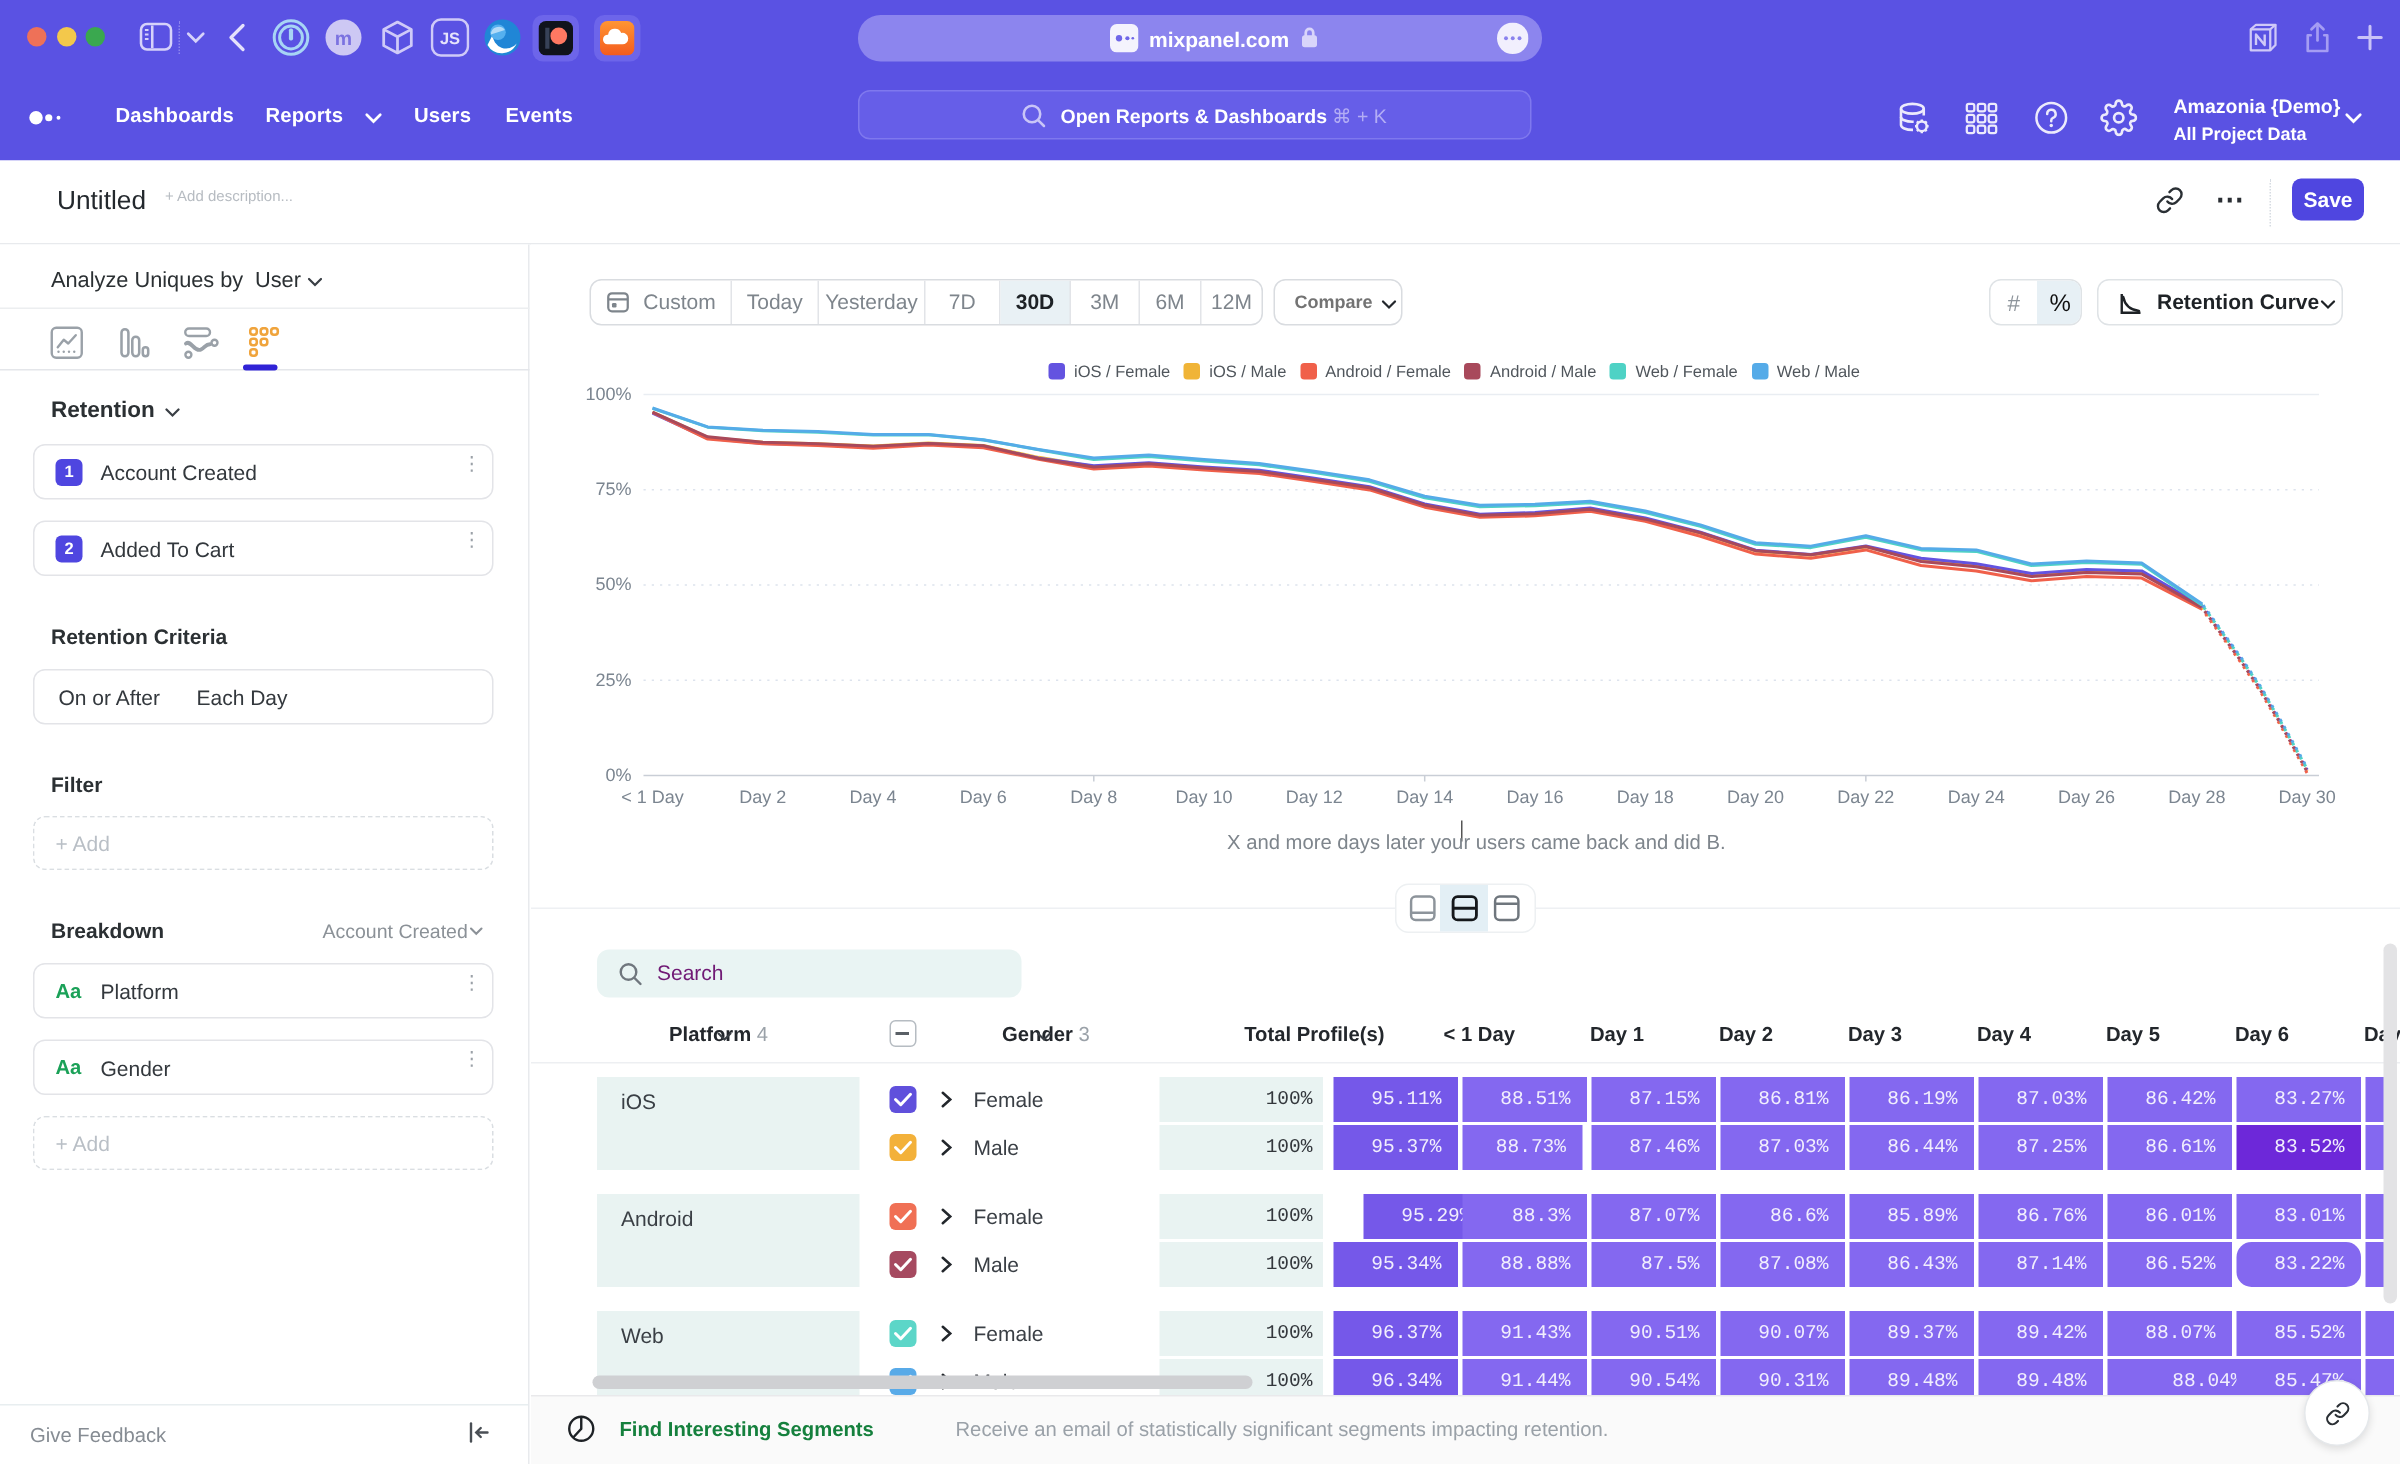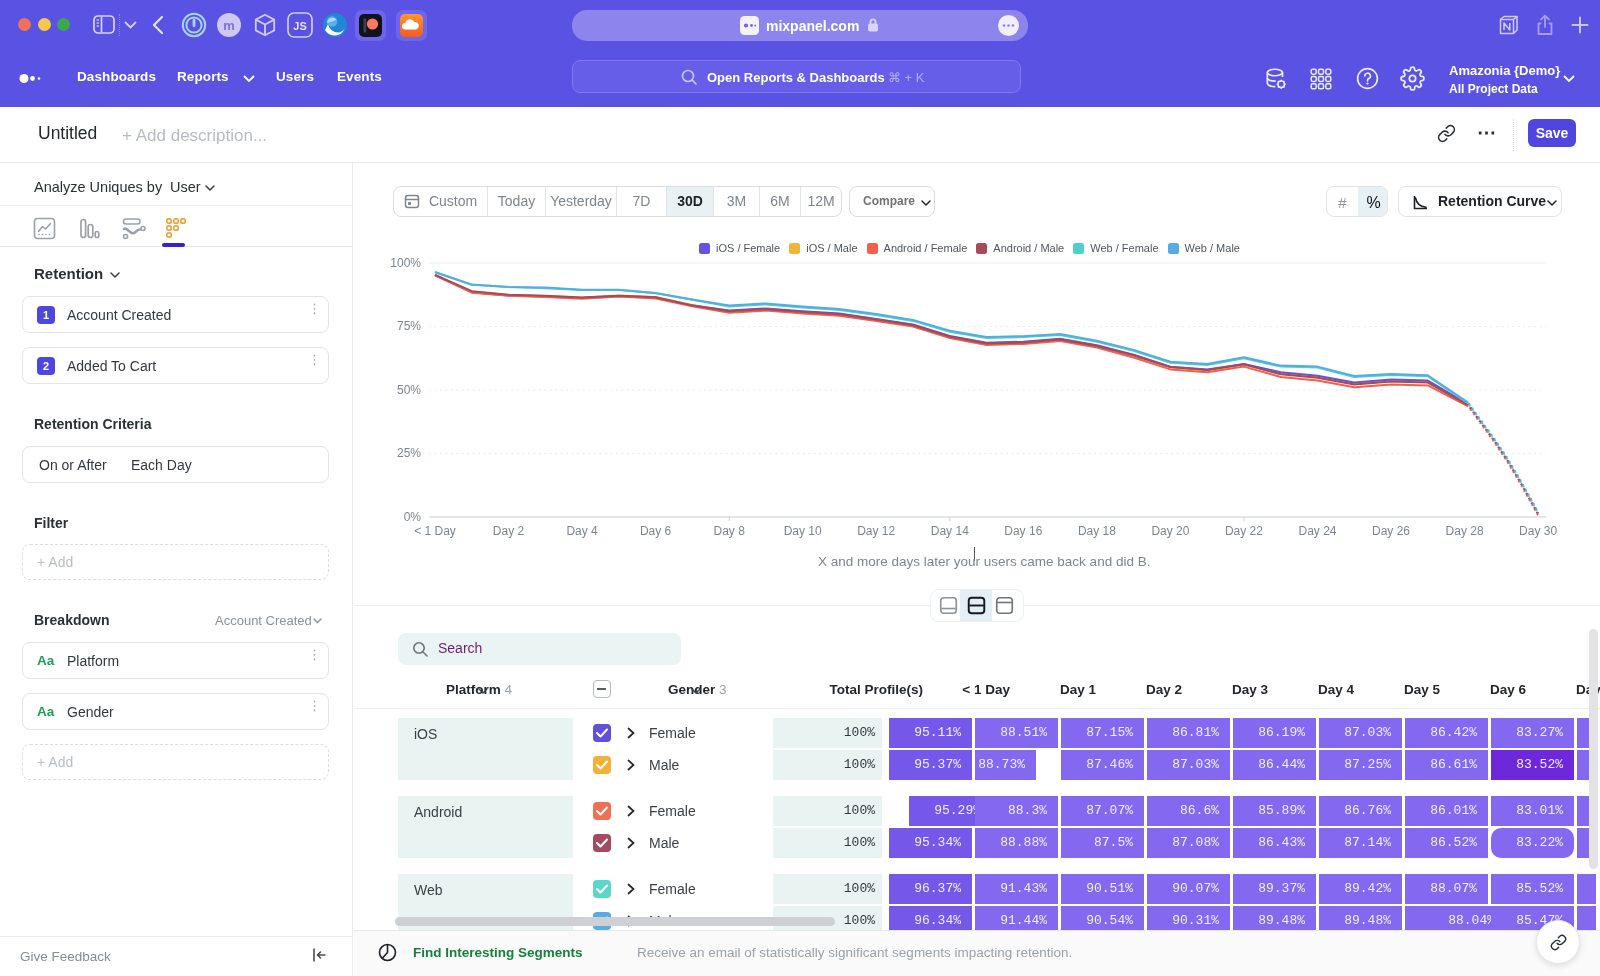--- a/index.html
+++ b/index.html
@@ -181,21 +181,21 @@
     </svg>
 <div class="abs" style="left:1449px;top:13px;font-size:13px;font-weight:700;color:#fff;">Amazonia {Demo}</div>
 <div class="abs" style="left:1449px;top:32px;font-size:12px;font-weight:700;color:#fff;">All Project Data</div>
 <svg class="abs" style="left:1563px;top:25px" width="12" height="8">
       <path d="M1.5 1.5 L6 6 L10.5 1.5" stroke="#fff" stroke-width="1.8" fill="none" stroke-linecap="round"></path>
     </svg>
 </div>
 
 <div id="titlebar">
   <div class="abs" style="left:38px;top:16px;font-size:17.5px;font-weight:400;color:#23282d;">Untitled</div>
-  <div class="abs" style="left:110px;top:19px;font-size:17px;color:#b7bcc2;margin-left:12px;">+ Add description...</div>
+  <div class="abs" style="left:110px;top:19px;font-size:10px;color:#b7bcc2;">+ Add description...</div>
   <svg class="abs" style="left:1437px;top:17px" width="19" height="19" viewBox="0 0 24 24" fill="none" stroke="#2a2f34" stroke-width="2" stroke-linecap="round" stroke-linejoin="round">
       <path d="M10 13a5 5 0 0 0 7.54.54l3-3a5 5 0 0 0-7.07-7.07l-1.72 1.71"></path>
       <path d="M14 11a5 5 0 0 0-7.54-.54l-3 3a5 5 0 0 0 7.07 7.07l1.71-1.71"></path>
     </svg>
   <div class="abs" style="left:1477px;top:14px;font-size:19px;font-weight:700;color:#2a2e33;">⋯</div>
   <div class="abs" style="left:1513px;top:12px;height:32px;border-left:1px dotted #d6dbe2;"></div>
   <div id="savebtn">Save</div>
 </div>
 
 <div id="sidebar">
@@ -430,21 +430,21 @@
         <svg width="14" height="12" style="position:absolute;left:2px;top:3px">
           <path d="M2 6 L5.5 9.5 L12 2.5" stroke="#fff" stroke-width="2" fill="none" stroke-linecap="round" stroke-linejoin="round"></path>
         </svg>
       </div>
       <svg style="position:absolute;left:273px;top:9px" width="8" height="12">
         <path d="M1.5 1.5 L6.5 6 L1.5 10.5" stroke="#23272c" stroke-width="1.7" fill="none" stroke-linecap="round"></path>
       </svg>
       <div class="rowtxt" style="position:absolute;left:295px;top:7px;">Male</div>
       <div class="abs hatch" style="left:419px;top:0;width:109px;height:30px;font-family:'Liberation Mono',monospace;font-size:13px;color:#33373c;text-align:right;line-height:30px;padding-right:7px;box-sizing:border-box;">100%</div>
       <div class="pcell" style="left:535px;top:0;width:83px;background:#7558e9;">95.37%</div>
-      <div class="pcell" style="left:621px;top:0;width:61px;background:#8468f0;">88.73%</div>
+      <div class="pcell" style="left:621px;top:0;width:80px;background:#8468f0;">88.73%</div>
       <div class="pcell" style="left:707px;top:0;width:83px;background:#8468f0;">87.46%</div>
       <div class="pcell" style="left:793px;top:0;width:83px;background:#8468f0;">87.03%</div>
       <div class="pcell" style="left:879px;top:0;width:83px;background:#8468f0;">86.44%</div>
       <div class="pcell" style="left:965px;top:0;width:83px;background:#8468f0;">87.25%</div>
       <div class="pcell" style="left:1051px;top:0;width:83px;background:#8468f0;">86.61%</div>
       <div class="pcell" style="left:1137px;top:0;width:83px;background:#6d28d9;">83.52%</div>
       <div class="pcell" style="left:1223px;top:0;width:19px;background:#8468f0;"></div>
     </div>
 <div class="abs hatch" style="left:44px;top:633px;width:175px;height:62px;"></div>
 <div class="abs rowtxt" style="left:60px;top:641px;">Android</div>

